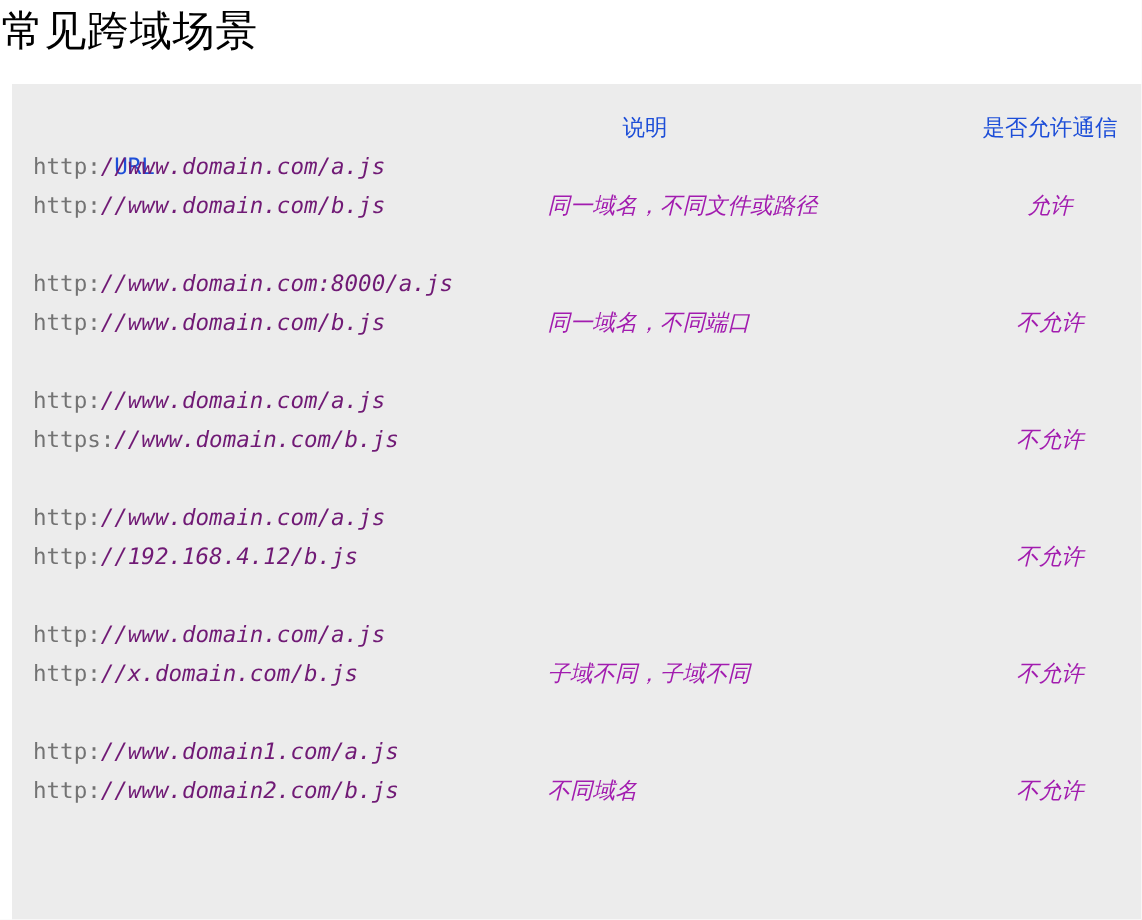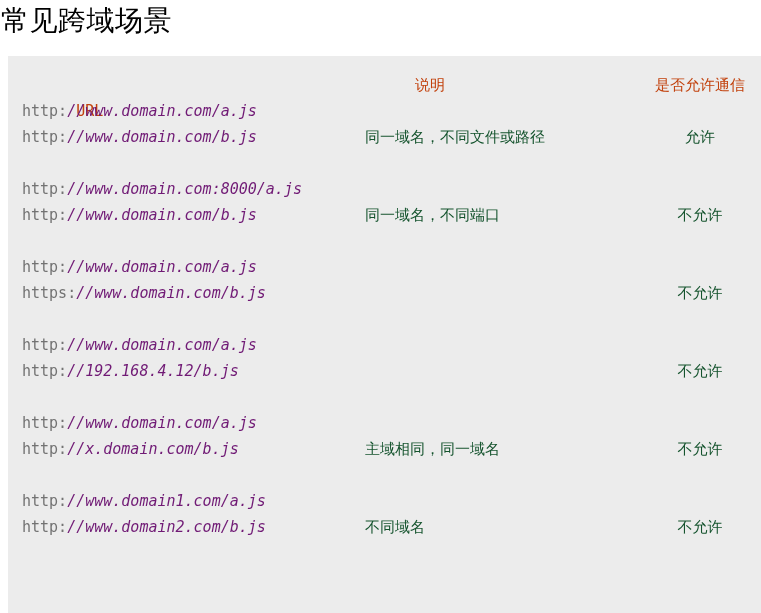--- a/index.html
+++ b/index.html
@@ -32,22 +32,22 @@
 
   .line {
     position: relative;
     height: 26px;
     line-height: 26px;
     white-space: pre;
   }
 
   .scheme { color: #737373; }
   .rest   { color: #701a75; font-style: italic; }
-  .comment{ color: #14532d; }
-  .hdr    { color: #c2410c; font-style: normal; }
+  .comment{ color: #a21caf; font-style: italic; }
+  .hdr    { color: #1d4ed8; font-style: normal; }
 
   .desc {
     position: absolute;
     left: 343px; top: 0;
   }
   .hdr-desc {
     position: absolute;
     left: 393px; top: 0;
   }
   .allow {
@@ -82,20 +82,20 @@
 
     <div class="line"><span class="scheme">http:</span><span class="rest">//www.domain.com/a.js</span></div>
     <div class="line"><span class="scheme">https:</span><span class="rest">//www.domain.com/b.js</span><span class="allow comment">不允许</span></div>
     <div class="line"></div>
 
     <div class="line"><span class="scheme">http:</span><span class="rest">//www.domain.com/a.js</span></div>
     <div class="line"><span class="scheme">http:</span><span class="rest">//192.168.4.12/b.js</span><span class="allow comment">不允许</span></div>
     <div class="line"></div>
 
     <div class="line"><span class="scheme">http:</span><span class="rest">//www.domain.com/a.js</span></div>
-    <div class="line"><span class="scheme">http:</span><span class="rest">//x.domain.com/b.js</span><span class="desc comment">主域相同，同一域名</span><span class="allow comment">不允许</span></div>
+    <div class="line"><span class="scheme">http:</span><span class="rest">//x.domain.com/b.js</span><span class="desc comment">子域不同，子域不同</span><span class="allow comment">不允许</span></div>
     <div class="line"></div>
 
     <div class="line"><span class="scheme">http:</span><span class="rest">//www.domain1.com/a.js</span></div>
     <div class="line"><span class="scheme">http:</span><span class="rest">//www.domain2.com/b.js</span><span class="desc comment">不同域名</span><span class="allow comment">不允许</span></div>
 
   </div>
 </div>
 
 </body></html>

